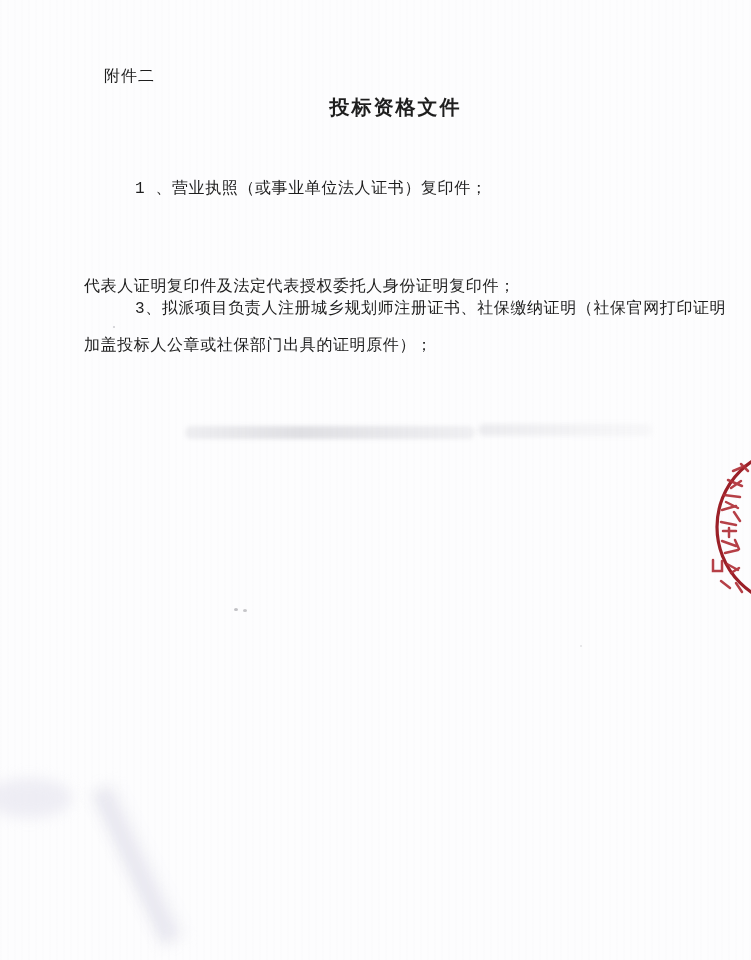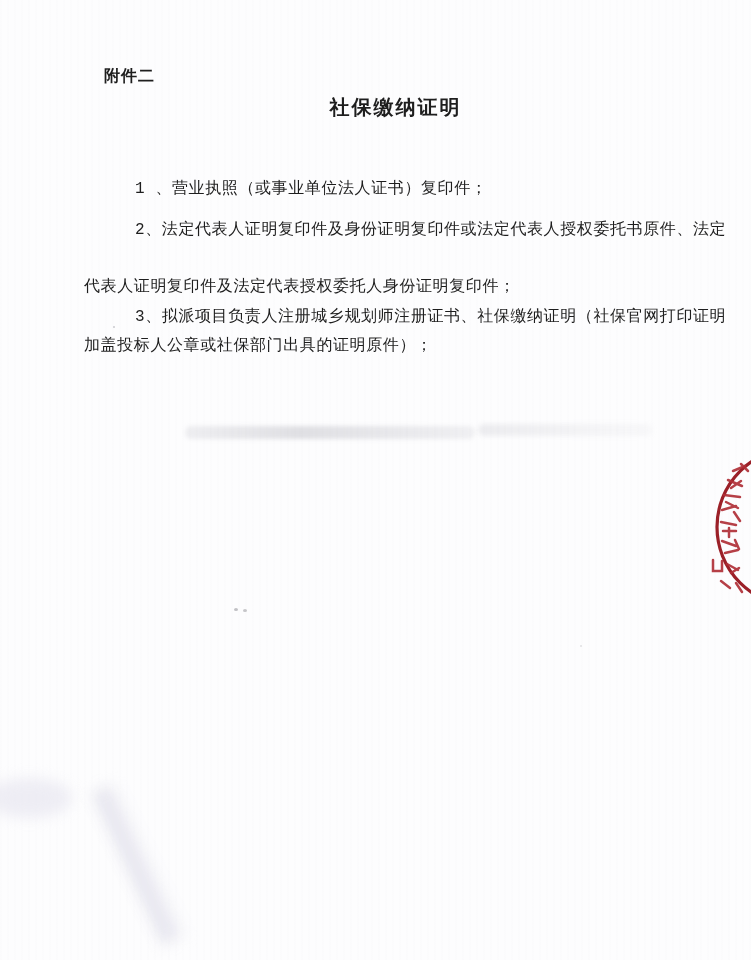--- a/index.html
+++ b/index.html
@@ -10,35 +10,35 @@
     color:#1e1e1e;
   }
   .page{
     position:absolute;inset:0;
     background:
       repeating-linear-gradient(90deg, rgba(120,120,140,0.012) 0 2px, rgba(255,255,255,0) 2px 7px),
       #fdfdfe;
   }
   .attachment-label{
     position:absolute;left:104px;top:66px;
-    font-size:16px;font-weight:bold;letter-spacing:1px;white-space:nowrap;
+    font-size:16px;font-weight:normal;letter-spacing:1px;white-space:nowrap;
   }
   .doc-title{
     position:absolute;left:0;top:94px;width:100%;padding-left:40px;box-sizing:border-box;
     text-align:center;font-size:20px;font-weight:bold;letter-spacing:2px;white-space:nowrap;
   }
   .line{
     position:absolute;left:84px;font-size:16px;line-height:19px;
     letter-spacing:0.6px;white-space:nowrap;font-family:Liberation Mono, monospace;
   }
   .indent{left:135px;}
   .l-item1{top:180px;}
   .l-item2a{top:221px;}
   .l-item2b{top:257px;margin-top:21px;}
-  .l-item3a{top:308px;text-align:right;}
+  .l-item3a{top:300px;text-align:right;}
   .l-item3b{top:337px;}
   .l-note{top:378px;}
   .stamp-svg{position:absolute;left:700px;top:440px;width:51px;height:175px;}
   
   .ghost-smudge{
     position:absolute;left:185px;top:426px;width:290px;height:13px;
     background:linear-gradient(90deg, rgba(150,150,162,.14), rgba(140,140,152,.26) 40%, rgba(150,150,162,.12));
     filter:blur(2.2px);border-radius:6px;
   }
   .ghost-smudge-tail{
@@ -63,25 +63,24 @@
   .speck-c{left:113px;top:326px;width:2px;height:2px;opacity:.45;}
   .speck-d{left:580px;top:645px;width:2px;height:2px;opacity:.25;}
 </style>
 </head>
 <body>
 
 <div class="page">
 
   <div class="attachment-label">附件二</div>
 
-  <div class="doc-title">社保缴纳证明</div>
+  <div class="doc-title">投标资格文件</div>
 
   <div class="line indent l-item1">1 、营业执照（或事业单位法人证书）复印件；</div>
 
-  <div class="line indent l-item2a">2、法定代表人证明复印件及身份证明复印件或法定代表人授权委托书原件、法定</div>
   <div class="line l-item2b">代表人证明复印件及法定代表授权委托人身份证明复印件；</div>
 
   <div class="line indent l-item3a">3、拟派项目负责人注册城乡规划师注册证书、社保缴纳证明（社保官网打印证明</div>
   <div class="line l-item3b">加盖投标人公章或社保部门出具的证明原件）；</div>
 
 
   <svg class="stamp-svg" viewBox="0 0 51 175" aria-hidden="true">
     <g fill="none" stroke-linecap="round" stroke="#9b2028">
 
       <circle cx="96" cy="87" r="79" stroke-width="3.2"></circle>

